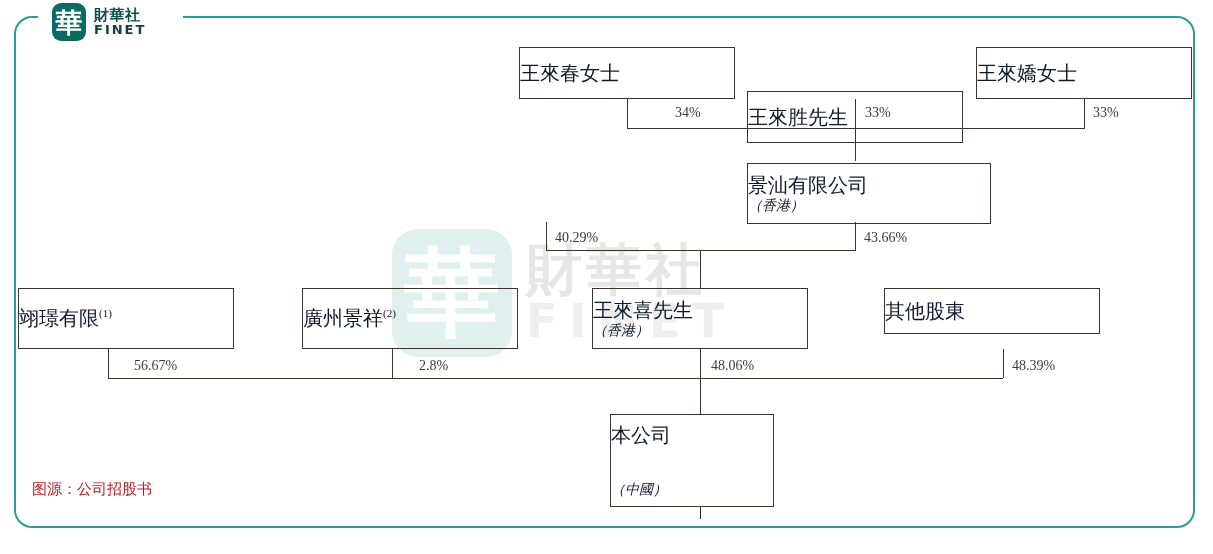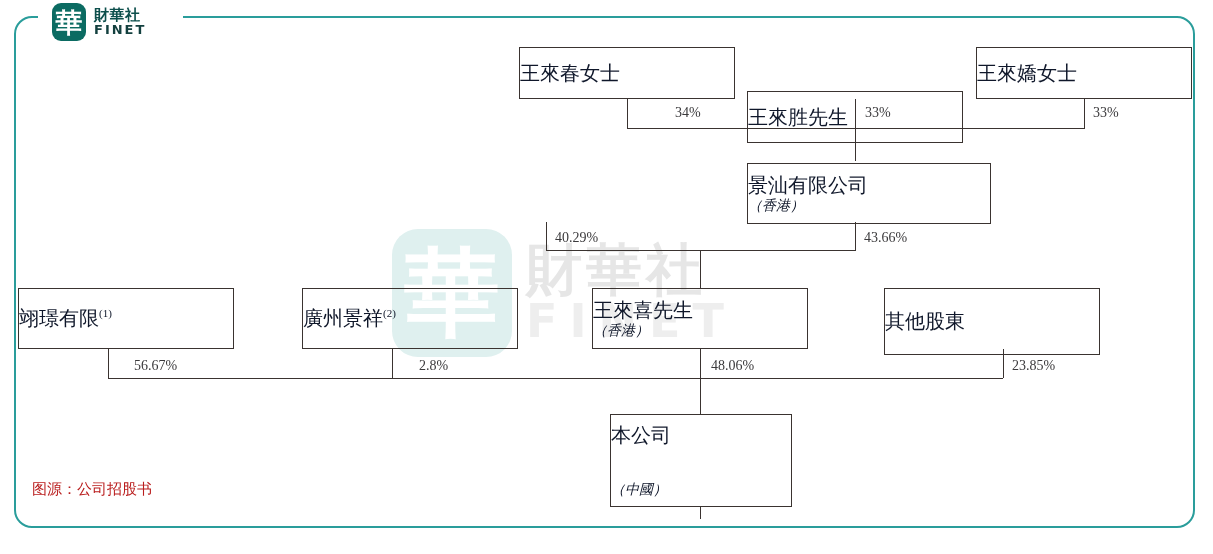--- a/index.html
+++ b/index.html
@@ -243,37 +243,37 @@
   <div class="node" style="left:18px; top:288px; width:216px; height:61px;">
     <span><span>翊璟有限</span><sup>(1)</sup></span>
   </div>
   <div class="node" style="left:302px; top:288px; width:216px; height:61px;">
     <span><span>廣州景祥</span><sup>(2)</sup></span>
   </div>
   <div class="node" style="left:592px; top:288px; width:216px; height:61px;">
     <span>王來喜先生</span>
     <span class="sub">（香港）</span>
   </div>
-  <div class="node" style="left:884px; top:288px; width:216px; height:67px;">
+  <div class="node" style="left:884px; top:288px; width:216px; height:46px;">
     <span>其他股東</span>
   </div>
 
   <div class="vline" style="left:108px; top:349px; height:29px;"></div>
   <div class="vline" style="left:392px; top:349px; height:29px;"></div>
   <div class="vline" style="left:700px; top:349px; height:29px;"></div>
   <div class="vline" style="left:1003px; top:349px; height:29px;"></div>
   <div class="hline" style="left:108px; top:378px; width:895px;"></div>
   <div class="vline" style="left:700px; top:378px; height:36px;"></div>
 
   <div class="pct" style="left:134px; top:358px;">56.67%</div>
   <div class="pct" style="left:419px; top:358px;">2.8%</div>
   <div class="pct" style="left:711px; top:358px;">48.06%</div>
-  <div class="pct" style="left:1012px; top:358px;">23.85%</div>
-
-  <div class="node" style="left:610px; top:414px; width:182px; height:93px;gap:33px;">
+  <div class="pct" style="left:1012px; top:358px;">48.39%</div>
+
+  <div class="node" style="left:610px; top:414px; width:164px; height:93px;gap:33px;">
     <span>本公司</span>
     <span class="sub">（中國）</span>
   </div>
   <div class="vline" style="left:700px; top:507px; height:12px;"></div>
 
   <div id="caption">图源：公司招股书</div>
 
 </div>
 
 </body></html>

